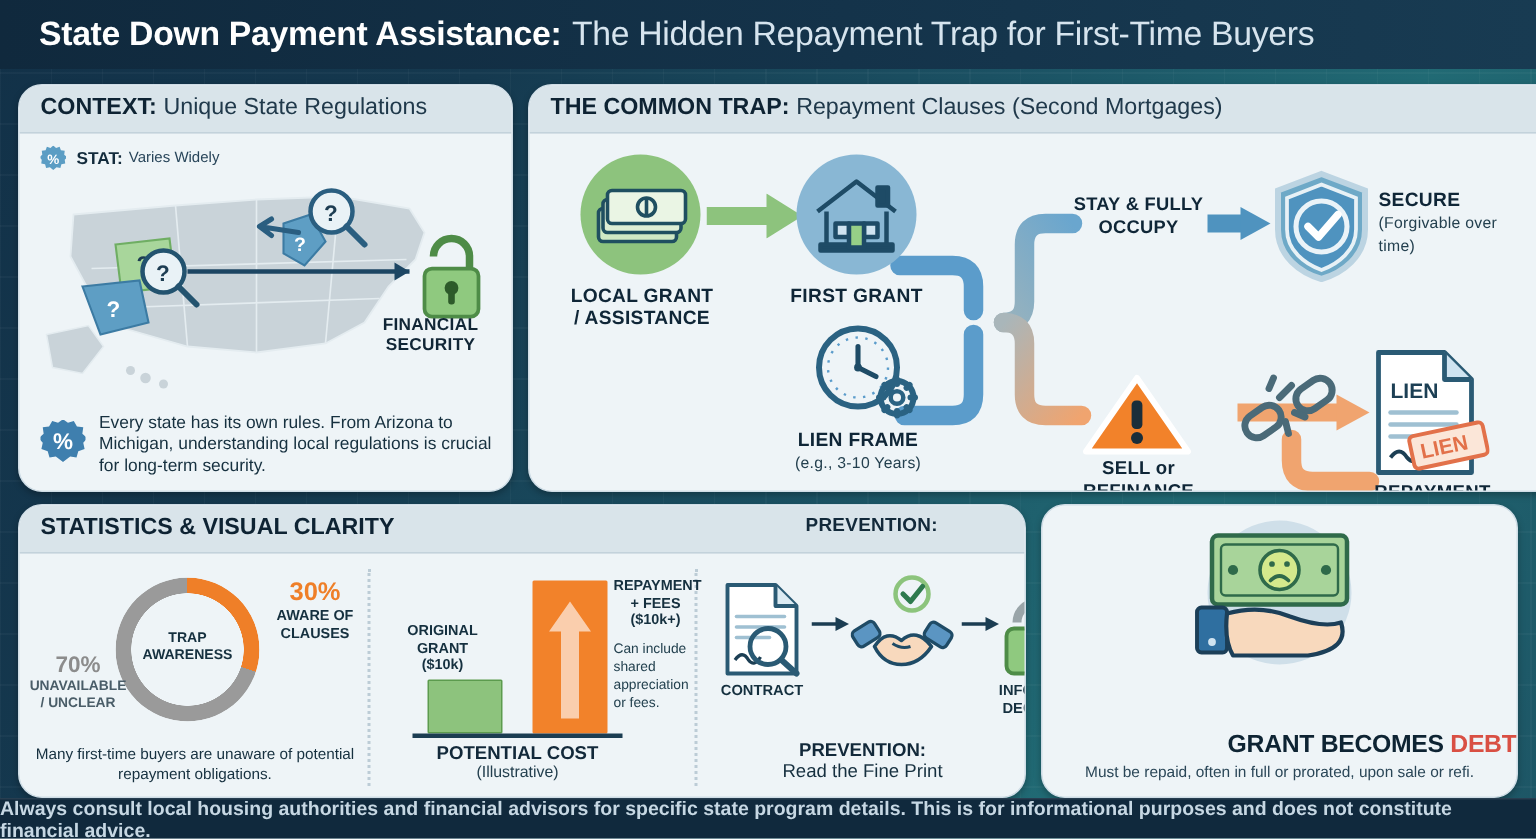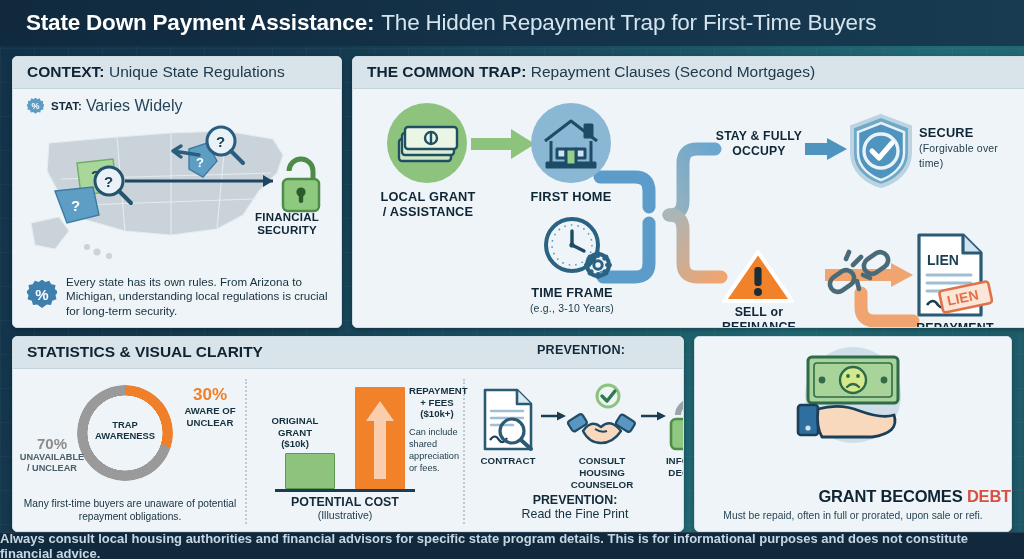--- a/index.html
+++ b/index.html
@@ -26,21 +26,21 @@
   #title-bar .t1 { font-size: 22.5px; font-weight: bold; color: #ffffff; letter-spacing: -0.2px; }
   #title-bar .t2 { font-size: 22.5px; font-weight: normal; color: #d6e4ee; letter-spacing: -0.2px; margin-left: 7px;}
 
   
   #board {
     position: absolute; left: 0; top: 46px; width: 1024px; height: 486px;
     padding: 10px 12px 0 12px;
   }
   .panel {
     background: #eef4f7;
-    border-radius: 5px;
+    border-radius: 16px;
     border: 1.5px solid #cfdde6;
     position: absolute;
     overflow: hidden;
     box-shadow: 0 2px 5px rgba(0,0,0,0.28);
   }
   .panel-head {
     background: #d9e4ea;
     border-bottom: 1px solid #c3d2db;
     padding: 6px 14px 7px 14px;
     white-space: nowrap;
@@ -59,21 +59,21 @@
   .stat-row { position:absolute; left: 14px; top: 8px; display:flex; align-items:center; gap:7px;}
   .badge-star {
     width: 17px; height: 17px; flex: 0 0 17px;
     background: #5b9dc4; color: #ffffff; font-size: 9px; font-weight: bold;
     display:flex;align-items:center;justify-content:center;
     clip-path: polygon(50% 0%,61% 10%,75% 5%,80% 19%,95% 21%,93% 36%,105% 46%,95% 56%,
                        97% 71%,82% 74%,78% 88%,63% 85%,50% 96%,37% 85%,22% 88%,18% 74%,
                        3% 71%,5% 56%,-5% 46%,7% 36%,5% 21%,20% 19%,25% 5%,39% 10%);
   }
   .stat-row .s1 { font-size: 11.5px; font-weight: bold; color: #132b3c; }
-  .stat-row .s2 { font-size: 16px; color: #28455a; margin-left:-3px;}
+  .stat-row .s2 { font-size: 10px; color: #28455a; margin-left:-3px;}
 
   #map-area { position:absolute; left: 8px; top: 30px; width: 314px; height: 150px; }
   #lock-label {
     position:absolute; right: 8px; top: 122px; width: 92px; text-align:center;
     font-size: 11.5px; font-weight: bold; color:#112636; line-height: 1.15; letter-spacing:.2px;
   }
   #context-note {
     position:absolute; left: 14px; bottom: 9px; width: 306px;
     display:flex; align-items:flex-start; gap: 9px;
   }
@@ -273,21 +273,21 @@
             <path d="M14 38 L40 18 L66 38"></path>
             <path d="M20 38 V62 H60 V38"></path>
             <rect x="16" y="60" width="48" height="4" fill="#1e4b66"></rect>
             <rect x="26" y="46" width="9" height="9" fill="#cfe3f0"></rect>
             <rect x="45" y="46" width="9" height="9" fill="#cfe3f0"></rect>
             <rect x="35" y="46" width="10" height="16" fill="#96cf87"></rect>
             <rect x="54" y="22" width="7" height="12" fill="#1e4b66"></rect>
           </g>
         </svg>
       </div>
-      <div class="node-label" style="left:158px;top:100px;width:120px;font-size:12.8px;">FIRST HOME</div>
+      <div class="node-label" style="left:158px;top:100px;width:120px;font-size:12.8px;">FIRST GRANT</div>
 
       <div style="position:absolute;left:186px;top:124px;">
         <svg width="76" height="70" viewBox="0 0 76 70">
           <circle cx="33" cy="32" r="26" fill="none" stroke="#2a6282" stroke-width="4"></circle>
           <circle cx="33" cy="32" r="20" fill="none" stroke="#5b9ccb" stroke-width="1.6" stroke-dasharray="1.6 5"></circle>
           <path d="M33 32 L33 18 M33 32 L45 38" stroke="#1e4b66" stroke-width="3.4" stroke-linecap="round" fill="none"></path>
           <circle cx="33" cy="32" r="2.6" fill="#1e4b66"></circle>
           <g transform="translate(47,40)">
             <circle cx="12" cy="12" r="11" fill="none" stroke="#2a6282" stroke-width="4"></circle>
             <circle cx="12" cy="12" r="4.2" fill="none" stroke="#2a6282" stroke-width="3"></circle>
@@ -298,21 +298,21 @@
                 <path d="M21 12 H24"></path>
               <path d="M3.6 3.6 l2 2"></path>
                 <path d="M18.4 18.4 l2 2"></path>
               <path d="M20.4 3.6 l-2 2"></path>
                 <path d="M5.6 18.4 l-2 2"></path>
             </g>
           </g>
         </svg>
       </div>
       <div class="node-label" style="left:152px;top:196px;width:134px;font-size:12.8px;">
-        <span>TIME FRAME</span><br>
+        <span>LIEN FRAME</span><br>
         <span class="node-sub">(e.g., 3-10 Years)</span>
       </div>
 
       <div class="node-label" style="left:358px;top:40px;width:96px;font-size:12.2px;line-height:1.22;">
         <span>STAY &amp; FULLY</span><br>
         <span>OCCUPY</span>
       </div>
 
       <div style="position:absolute;left:494px;top:24px;">
         <svg width="68" height="76" viewBox="0 0 68 76">
@@ -388,21 +388,21 @@
       <div class="v-dots" style="left:450px;"></div>
 
       <div class="donut" style="left:64px;top:16px;width:96px;height:96px;"></div>
       <div class="txt" style="left:76px;top:50px;width:72px;text-align:center;font-size:9.4px;font-weight:bold;color:#15303f;line-height:1.18;">
         <span>TRAP</span><br>
         <span>AWARENESS</span>
       </div>
       <div class="txt" style="left:160px;top:16px;width:74px;text-align:center;">
         <div style="font-size:17px;font-weight:bold;color:#ef7f28;">30%</div>
         <div style="font-size:9.6px;font-weight:bold;color:#15303f;line-height:1.2;">AWARE OF</div>
-        <div style="font-size:9.6px;font-weight:bold;color:#15303f;line-height:1.2;">UNCLEAR</div>
+        <div style="font-size:9.6px;font-weight:bold;color:#15303f;line-height:1.2;">CLAUSES</div>
       </div>
       <div class="txt" style="left:2px;top:66px;width:74px;text-align:center;">
         <div style="font-size:15px;font-weight:bold;color:#8c8c8c;">70%</div>
         <div style="font-size:9.2px;font-weight:bold;color:#4a5d68;line-height:1.2;">UNAVAILABLE</div>
         <div style="font-size:9.2px;font-weight:bold;color:#4a5d68;line-height:1.2;">/ UNCLEAR</div>
       </div>
       <div class="txt" style="left:8px;top:128px;width:218px;text-align:center;font-size:10.2px;color:#16303f;line-height:1.3;">Many first-time buyers are unaware of potential repayment obligations.</div>
 
       <div class="bar" style="left:272px;top:84px;width:50px;height:36px;background:#8dc37d;border:1.5px solid #5c9b4e;"></div>
       <div class="bar" style="left:342px;top:18px;width:50px;height:102px;background:#f2822a;"></div>
@@ -450,25 +450,20 @@
         <svg width="70" height="70" viewBox="0 0 70 70">
           <circle cx="41" cy="13" r="11" fill="none" stroke="#8cc47c" stroke-width="3"></circle>
           <path d="M35 13 L40 18 L48 8" fill="none" stroke="#2e7a4e" stroke-width="3.4" stroke-linecap="round" stroke-linejoin="round"></path>
           <g transform="translate(0,22)">
             <rect x="2" y="12" width="17" height="12" rx="3" transform="rotate(-32 10 18)" fill="#5b95c2" stroke="#1f4b66" stroke-width="2.2"></rect>
             <rect x="50" y="12" width="17" height="12" rx="3" transform="rotate(32 58 18)" fill="#5b95c2" stroke="#1f4b66" stroke-width="2.2"></rect>
             <path d="M16 26 q8 -12 18 -4 q10 -9 20 4 q-8 12 -20 12 q-12 0 -18 -12 Z" fill="#f8d9bd" stroke="#1f4b66" stroke-width="2.4" stroke-linejoin="round"></path>
             <path d="M28 24 q6 4 12 2" fill="none" stroke="#1f4b66" stroke-width="2"></path>
           </g>
         </svg>
-      </div>
-      <div class="txt" style="left:546px;top:86px;width:86px;text-align:center;font-size:9.8px;font-weight:bold;color:#15303f;line-height:1.22;">
-        <span>CONSULT</span><br>
-        <span>HOUSING</span><br>
-        <span>COUNSELOR</span>
       </div>
       <svg style="position:absolute;left:628px;top:40px;" width="26" height="14" viewBox="0 0 26 14">
         <path d="M0 7 H18" stroke="#1b3d52" stroke-width="2.4"></path>
           <path d="M25 7 L16 2.4 L16 11.6 Z" fill="#1b3d52"></path>
       </svg>
 
       <div style="position:absolute;left:650px;top:20px;">
         <svg width="56" height="62" viewBox="0 0 56 62">
           <path d="M15 26 a13 13 0 0 1 26 0 v8" fill="none" stroke="#9aa5a9" stroke-width="6"></path>
           <rect x="8" y="30" width="40" height="30" rx="5" fill="#8fc97f" stroke="#4e8c47" stroke-width="2.6"></rect>

